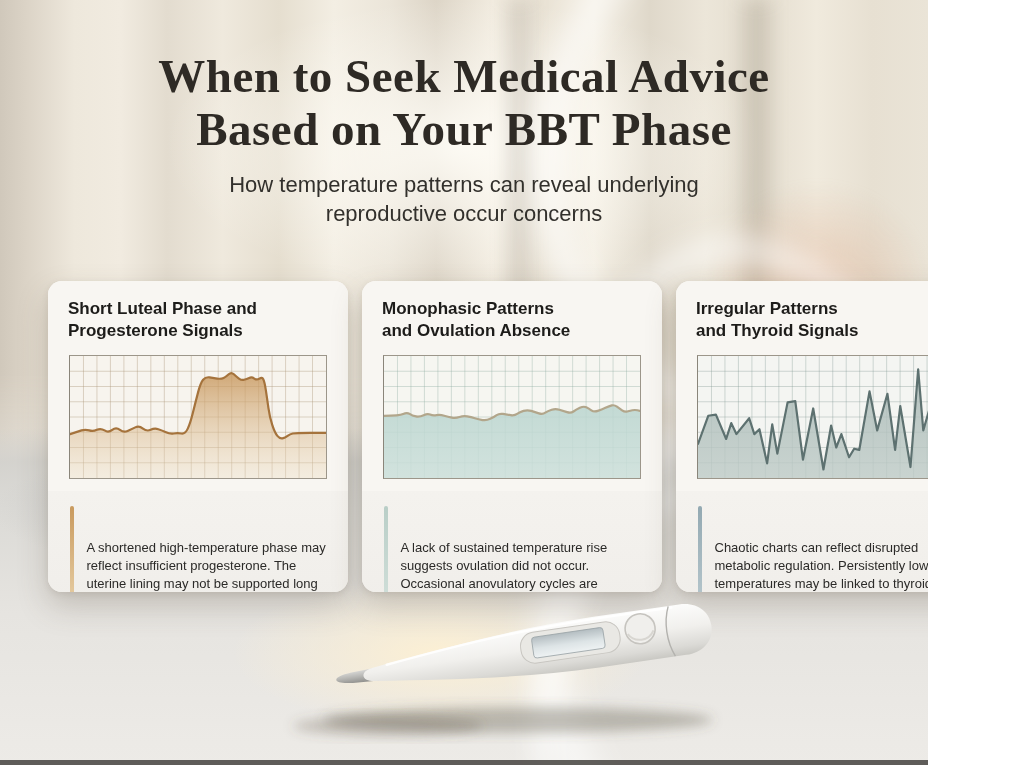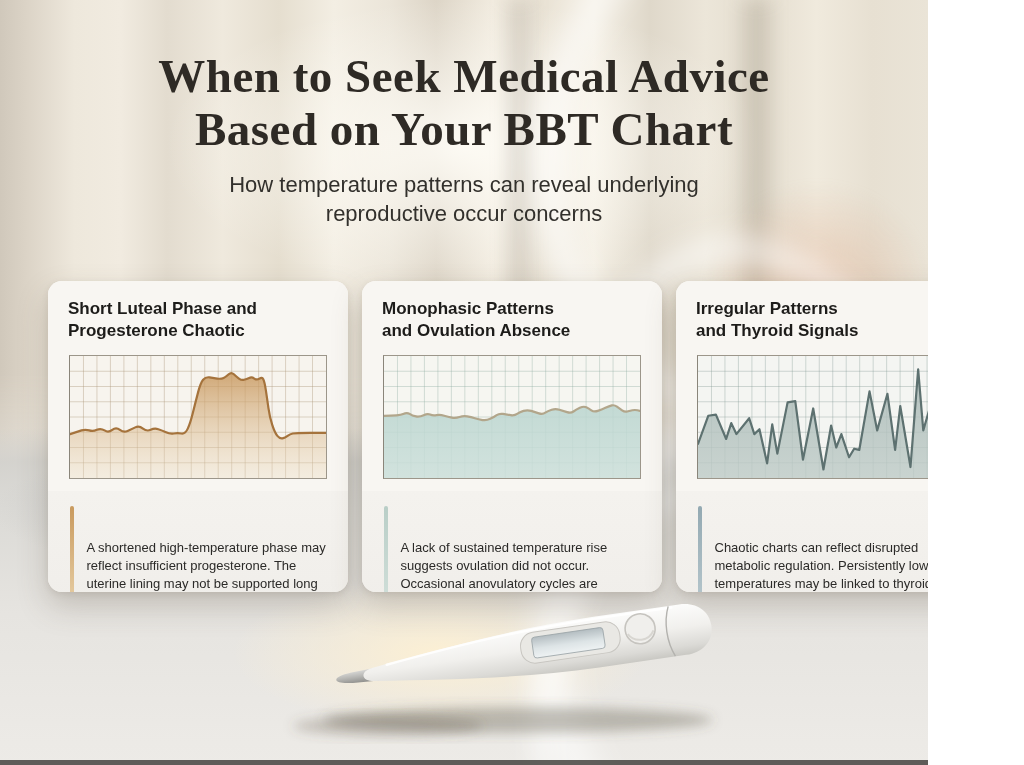--- a/index.html
+++ b/index.html
@@ -83,35 +83,35 @@
   <div class="table-shade-left"></div>
   <div class="warm-glow"></div>
   <div class="wisp wisp-1"></div>
   <div class="wisp wisp-2"></div>
   <div class="wisp wisp-3"></div>
   <div class="wisp wisp-4"></div>
 
   <header class="header">
     <h1 class="title">
       <span>When to Seek Medical Advice</span><br>
-      <span>Based on Your BBT Chart</span>
+      <span>Based on Your BBT Phase</span>
     </h1>
     <p class="subtitle">
       <span>How temperature patterns can reveal underlying</span><br>
       <span>reproductive occur concerns</span>
     </p>
   </header>
 
   <main class="cards">
 
     <section class="card">
       <div class="card-top">
         <h2 class="card-title">
           <span>Short Luteal Phase and</span><br>
-          <span>Progesterone Chaotic</span>
+          <span>Progesterone Signals</span>
         </h2>
         <div class="chart-frame">
           <svg class="chart" viewBox="0 0 100 100" preserveAspectRatio="none" style="background: rgb(247, 244, 238);">
               <defs>
                 <linearGradient id="fillgrad0" x1="0" y1="0" x2="0" y2="1">
                   <stop offset="0" stop-color="rgba(198,148,88,0.80)"></stop>
                   <stop offset="1" stop-color="rgba(236,219,190,0.30)"></stop>
                 </linearGradient>
               </defs>
               <path d="M 5.2631578947368425,0 L 5.2631578947368425,100 M 10.526315789473685,0 L 10.526315789473685,100 M 15.789473684210527,0 L 15.789473684210527,100 M 21.05263157894737,0 L 21.05263157894737,100 M 26.315789473684212,0 L 26.315789473684212,100 M 31.578947368421055,0 L 31.578947368421055,100 M 36.8421052631579,0 L 36.8421052631579,100 M 42.10526315789474,0 L 42.10526315789474,100 M 47.36842105263158,0 L 47.36842105263158,100 M 52.631578947368425,0 L 52.631578947368425,100 M 57.89473684210527,0 L 57.89473684210527,100 M 63.15789473684211,0 L 63.15789473684211,100 M 68.42105263157896,0 L 68.42105263157896,100 M 73.6842105263158,0 L 73.6842105263158,100 M 78.94736842105263,0 L 78.94736842105263,100 M 84.21052631578948,0 L 84.21052631578948,100 M 89.47368421052633,0 L 89.47368421052633,100 M 94.73684210526316,0 L 94.73684210526316,100 M 0,12.5 L 100,12.5 M 0,25 L 100,25 M 0,37.5 L 100,37.5 M 0,50 L 100,50 M 0,62.5 L 100,62.5 M 0,75 L 100,75 M 0,87.5 L 100,87.5 " fill="none" stroke="rgba(168,148,118,0.38)" stroke-width="1" vector-effect="non-scaling-stroke"></path>

